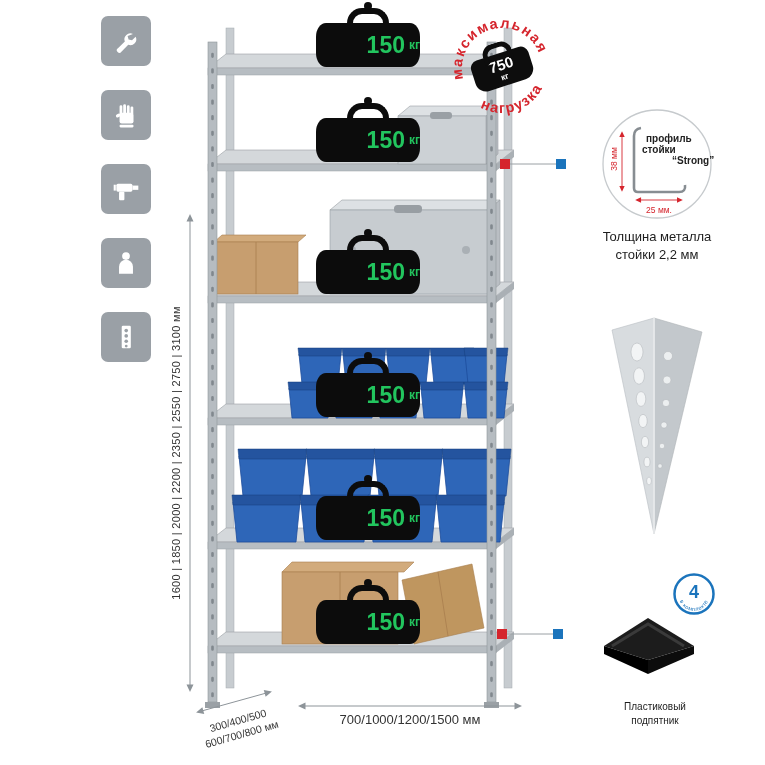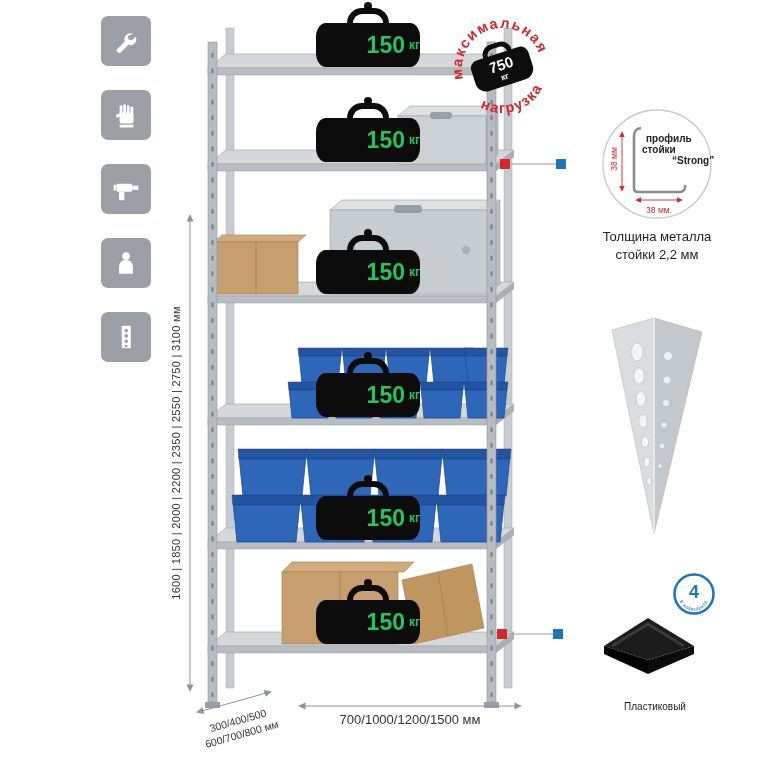--- a/index.html
+++ b/index.html
@@ -309,36 +309,37 @@
   <div class="dim-width">700/1000/1200/1500 мм</div>
   <div class="dim-depth">
     <div>300/400/500</div>
     <div>600/700/800 мм</div>
   </div>
 
   <div class="profile-label" style="left:646px;top:133px">профиль</div>
   <div class="profile-label" style="left:642px;top:144px">стойки</div>
   <div class="profile-label" style="left:672px;top:155px">“Strong”</div>
   <div class="dim-v">38 мм</div>
-  <div class="dim-h">38 мм.</div>
+  <div class="dim-h">25 мм.</div>
   <div class="profile-caption">
     <div>Толщина металла</div>
     <div>стойки 2,2 мм</div>
   </div>
 
   <div class="kit-badge">
     <svg width="44" height="44" viewBox="0 0 44 44">
       <defs>
           <path id="kitArc" d="M 7,24 A 15,15 0 0 0 37,24"></path>
         </defs>
       <circle cx="22" cy="22" r="19.5" fill="#fff" stroke="#1b74bc" stroke-width="2.5"></circle>
       <text x="22" y="26" text-anchor="middle" font-size="18" font-weight="bold" fill="#1b74bc">4</text>
       <text text-anchor="middle" font-size="5.5" fill="#1b74bc" letter-spacing="0.5">
         <textPath href="#kitArc" startOffset="50%">в комплекте</textPath>
       </text>
     </svg>
   </div>
 
   <div class="foot-caption">
     <div>Пластиковый</div>
+    <div>подпятник</div>
   </div>
 
 </div>
 
 </body></html>

